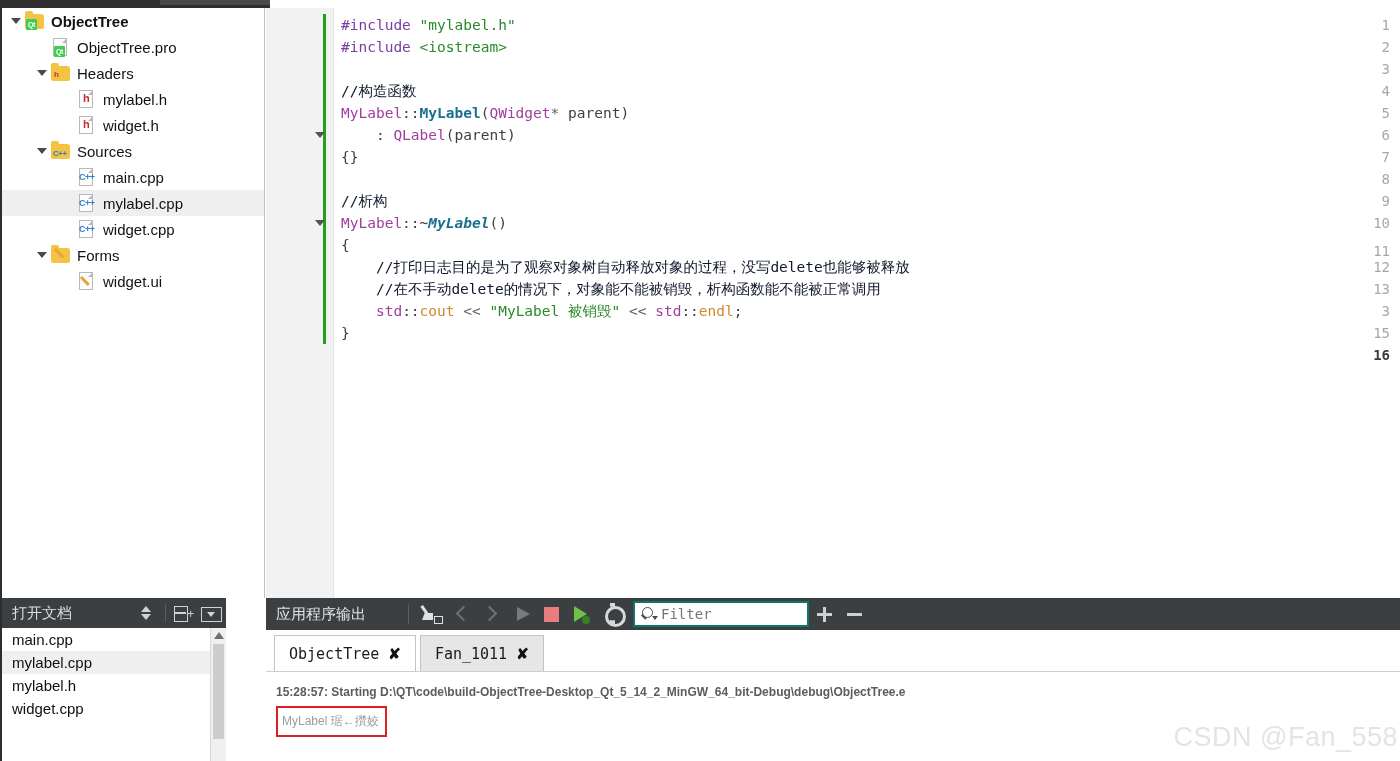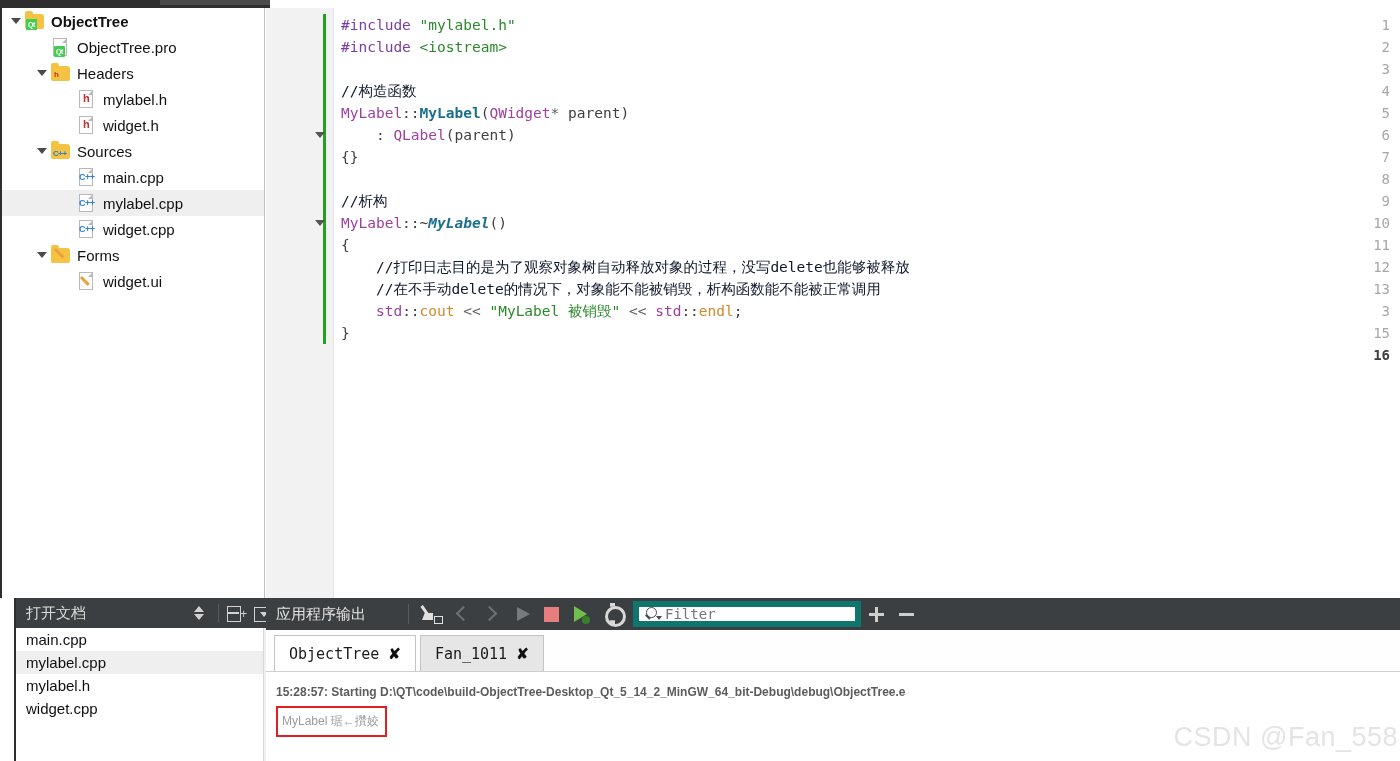--- a/index.html
+++ b/index.html
@@ -105,21 +105,21 @@
   .k-type  { color:#9d3f9d; }     
   .k-fn    { color:#1a6f8f; font-weight:bold; font-style:italic; }
   .k-fn2   { color:#1a6f8f; font-weight:bold; }
   .k-op    { color:#606060; }
   .k-var   { color:#404040; }
   .k-obj   { color:#d08a2a; }     
   .k-pun   { color:#404040; }
 
   
   .docs-pane {
-    position:absolute; left:14px; top:598px; width:265px; height:163px;
+    position:absolute; left:0; top:598px; width:226px; height:163px;
     background:#ffffff; border-left:2px solid #2e2e2e;
   }
   .docs-head {
     height:30px; background:#3c3f41; display:flex; align-items:center;
     padding-left:10px; color:#dcdcdc; font-size:15px;
   }
   .docs-head .title { flex:1; }
   .hicon { width:26px; height:22px; position:relative; margin-right:2px; cursor:pointer; }
   .sortarrows::before, .sortarrows::after {
     content:""; position:absolute; left:8px;
@@ -217,21 +217,21 @@
   
   .ic-gear::before {
     content:""; position:absolute; left:8px; top:5px; width:15px; height:15px;
     border:3px solid #d8d8d8; border-radius:50%;
   }
   .ic-gear::after {
     content:""; position:absolute; left:13px; top:2px; width:5px; height:21px;
     background:#d8d8d8; clip-path:polygon(0 0,100% 0,100% 18%,0 18%,0 82%,100% 82%,100% 100%,0 100%);
   }
   .filter-wrap {
-    width:228px; height:26px; background:#fff; border:6px solid #0f766e;
+    width:176px; height:26px; background:#fff; border:2px solid #0f766e;
     display:flex; align-items:center; margin-left:6px; position:relative;
   }
   .ic-search {
     width:26px; height:24px; position:relative; flex:0 0 26px;
   }
   .ic-search::before {
     content:""; position:absolute; left:7px; top:5px; width:9px; height:9px;
     border:1.6px solid #4a4a4a; border-radius:50%;
   }
   .ic-search::after {
@@ -387,21 +387,21 @@
         <div class="ln" style="top: 6px;">1</div>
         <div class="ln" style="top: 28px;">2</div>
         <div class="ln" style="top: 50px;">3</div>
         <div class="ln" style="top: 72px;">4</div>
         <div class="ln" style="top: 94px;">5</div>
         <div class="ln" style="top: 116px;">6</div>
         <div class="ln" style="top: 138px;">7</div>
         <div class="ln" style="top: 160px;">8</div>
         <div class="ln" style="top: 182px;">9</div>
         <div class="ln" style="top: 204px;">10</div>
-        <div class="ln" style="top: 226px;">11</div>
+        <div class="ln" style="top: 232px;">11</div>
         <div class="ln" style="top: 248px;">12</div>
         <div class="ln" style="top: 270px;">13</div>
         <div class="ln" style="top: 292px;">3</div>
         <div class="ln" style="top: 314px;">15</div>
         <div class="ln cur" style="top: 336px;">16</div>
       </div>
     <div class="code-area" id="code-area">
         <div class="cline" style="top: 6px;"><span class="k-pre">#include </span><span class="k-str">"mylabel.h"</span></div>
         <div class="cline" style="top: 28px;"><span class="k-pre">#include </span><span class="k-str">&lt;iostream&gt;</span></div>
         <div class="cline" style="top: 50px;"></div>

